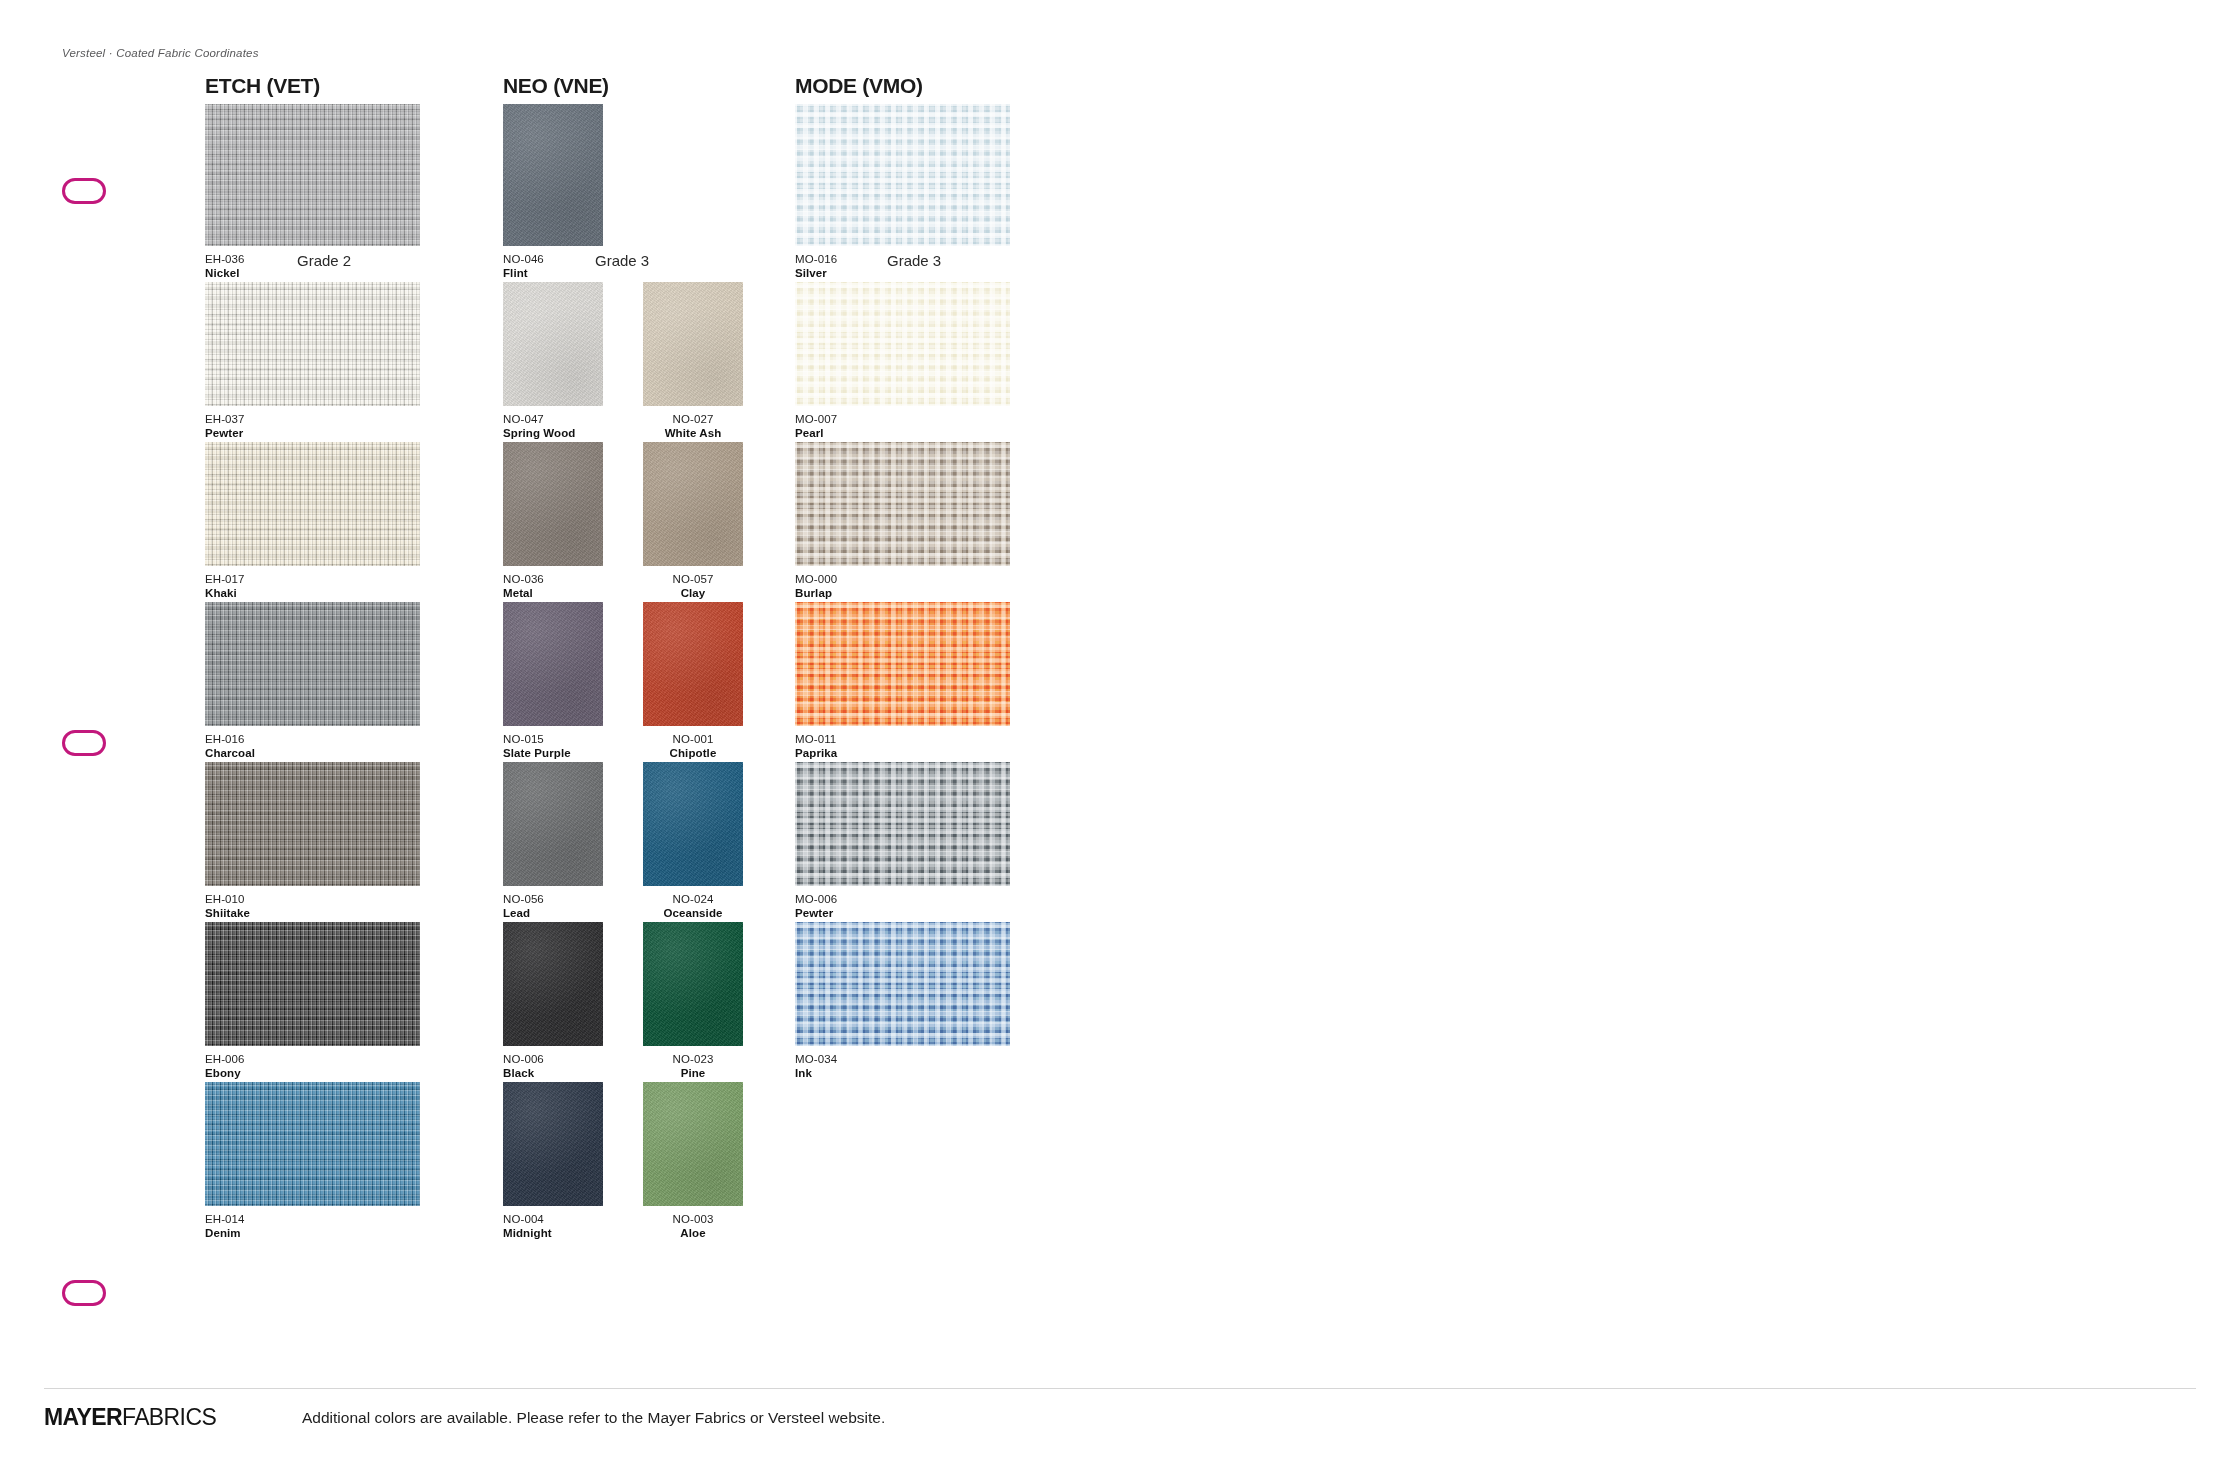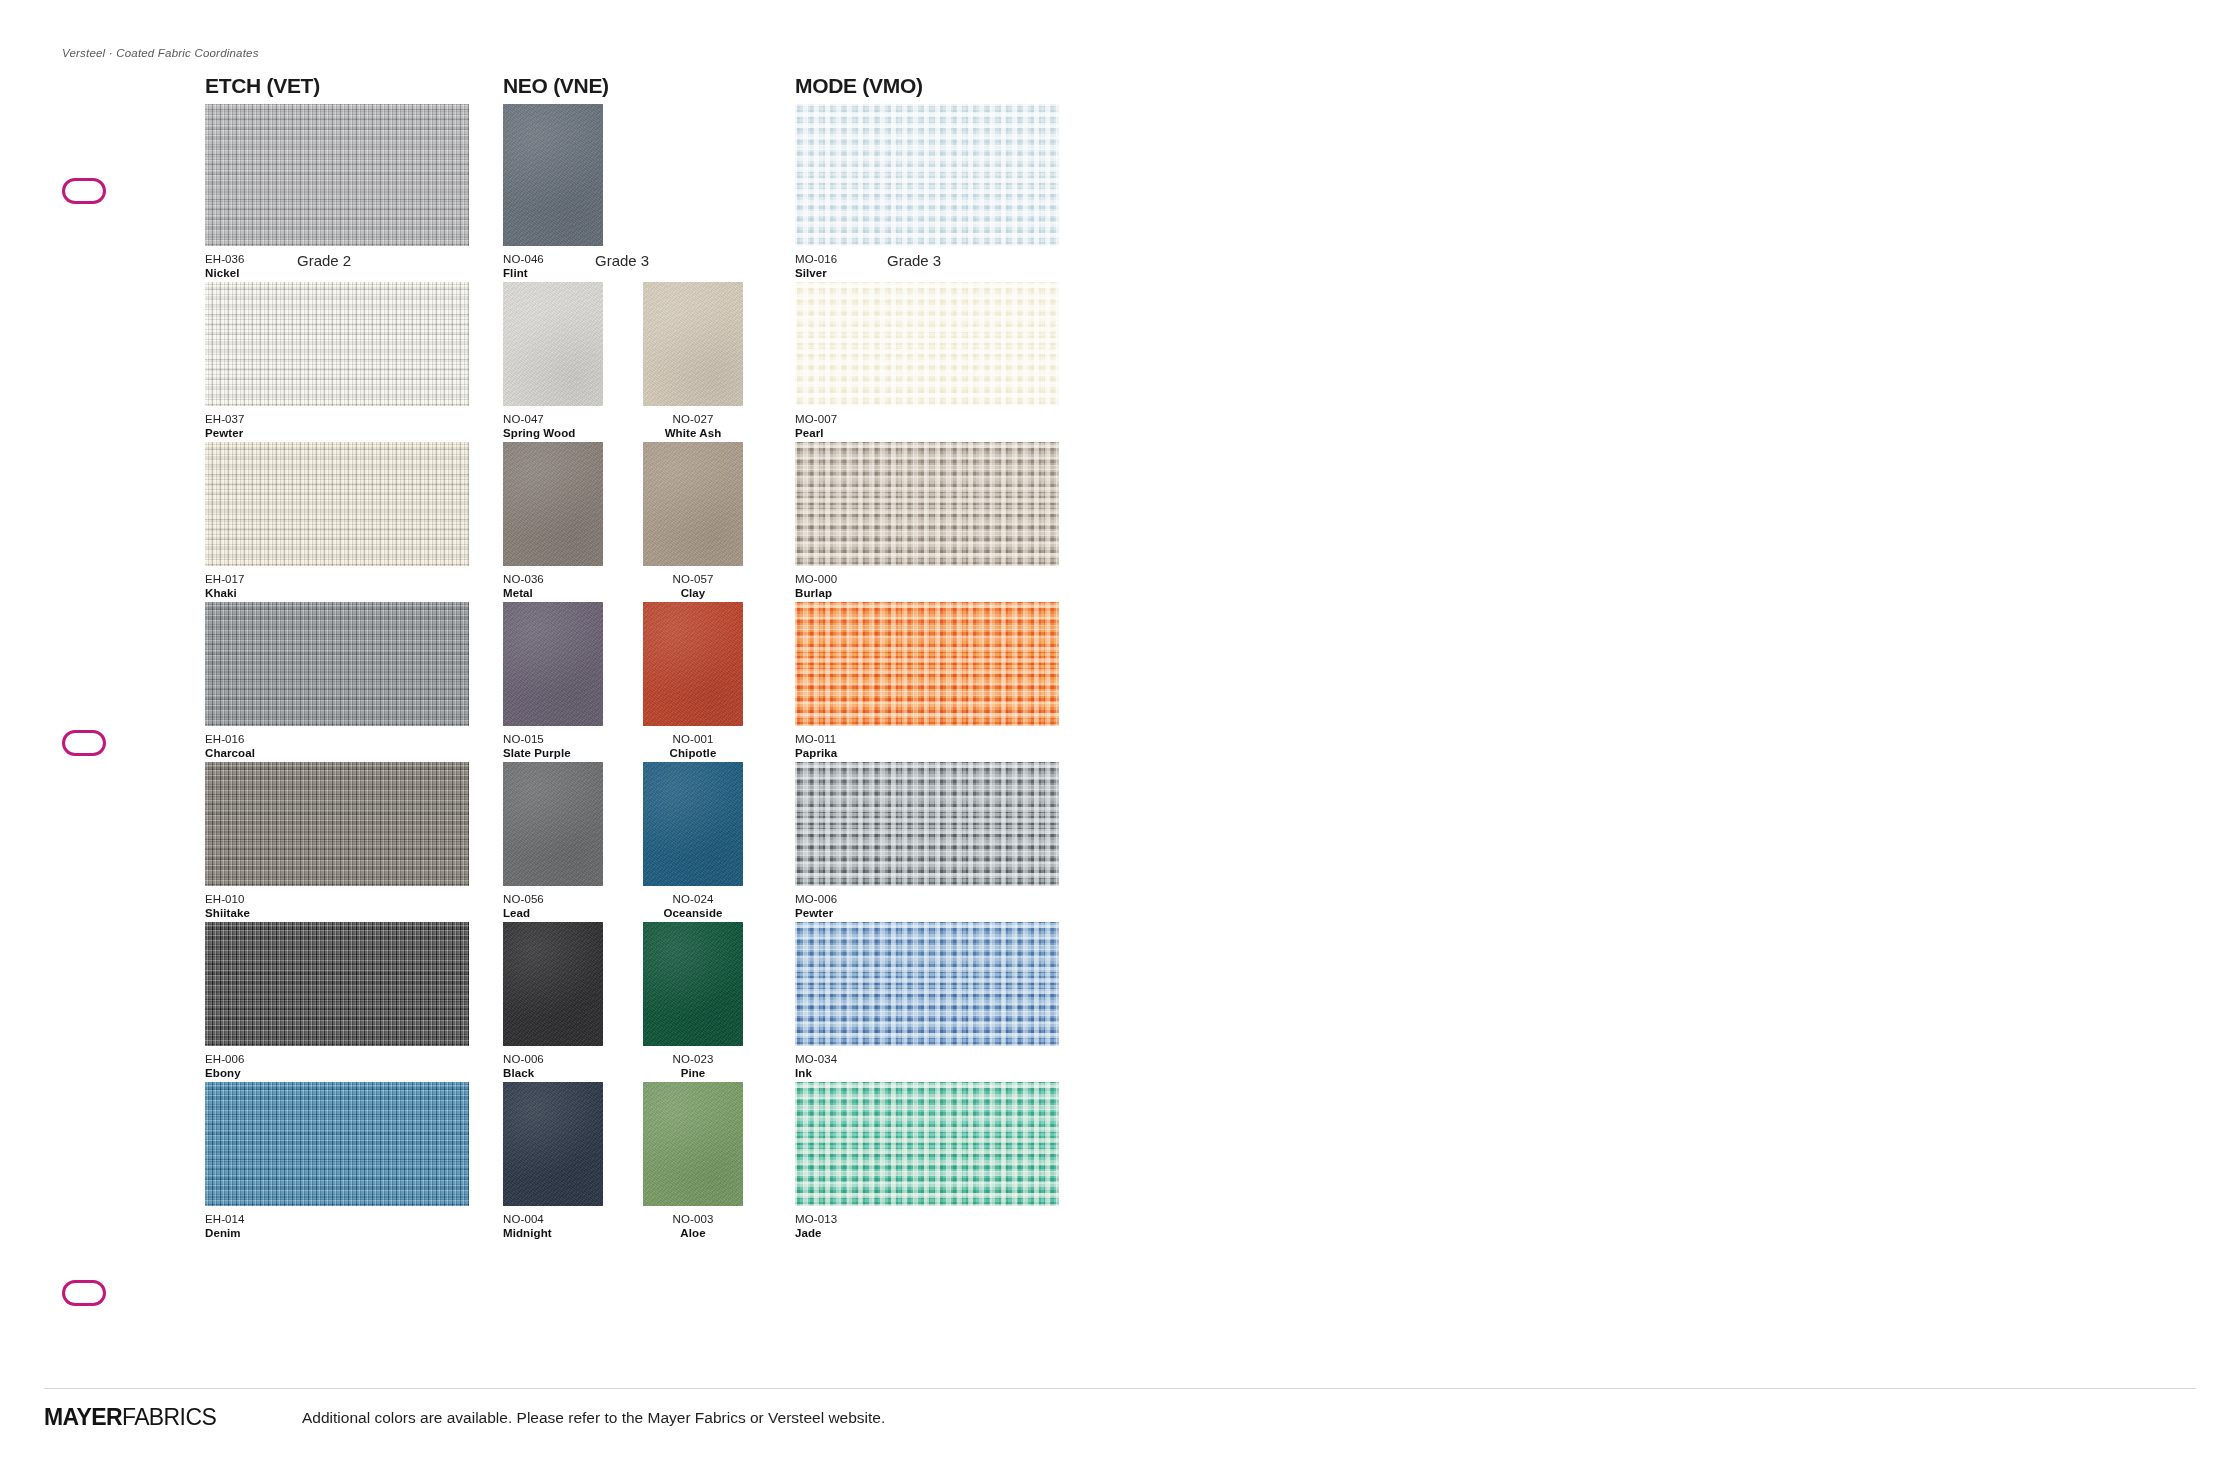--- a/index.html
+++ b/index.html
@@ -71,21 +71,21 @@
   .swatch-row {
     position: relative;
     height: 160px;
   }
   .swatch-row.first { height: 178px; }
 
   .cell {
     position: absolute;
     top: 0;
   }
-  .cell.w-wide   { width: 264px; }
+  .cell.w-wide   { width: 215px; }
   .cell.w-narrow { width: 100px; }
 
   .cell.p-etch  { left: 0; }
   .cell.p-neo1  { left: 298px; }
   .cell.p-neo2  { left: 438px; text-align: center; }
   .cell.p-mode  { left: 590px; }
 
   .chip {
     width: 100%;
     height: 124px;
@@ -497,29 +497,20 @@
         </div>
         <div class="cell p-neo2 w-narrow">
           <div class="chip" style="background: rgb(123, 160, 103);">
             <div class="tex tex-neo"></div>
           </div>
           <div class="meta meta-wrap">
             <div class="sku">NO-003</div>
             <div class="cname">Aloe</div>
           </div>
         </div>
-        <div class="cell p-mode w-wide">
-          <div class="chip" style="background: rgb(116, 163, 148);">
-            <div class="tex tex-mode" style="--lite: #a7c4b4; --dark: #2f7a62;"></div>
-          </div>
-          <div class="meta meta-wrap">
-            <div class="sku">MO-013</div>
-            <div class="cname">Jade</div>
-          </div>
-        </div>
       </div>
     </div>
 </div>
 
 <div class="footer-rule"></div>
 <div class="brand">
   <span class="b-bold">MAYER</span><span class="b-light">FABRICS</span>
 </div>
 <div class="footnote">Additional colors are available. Please refer to the Mayer Fabrics or Versteel website.</div>
 

